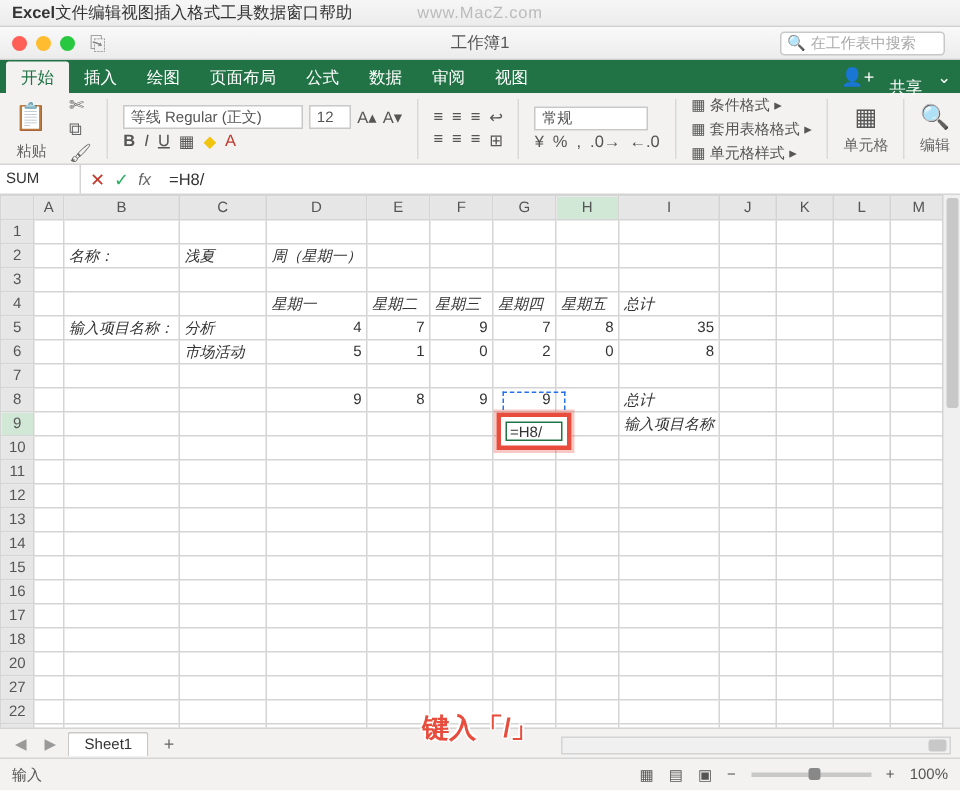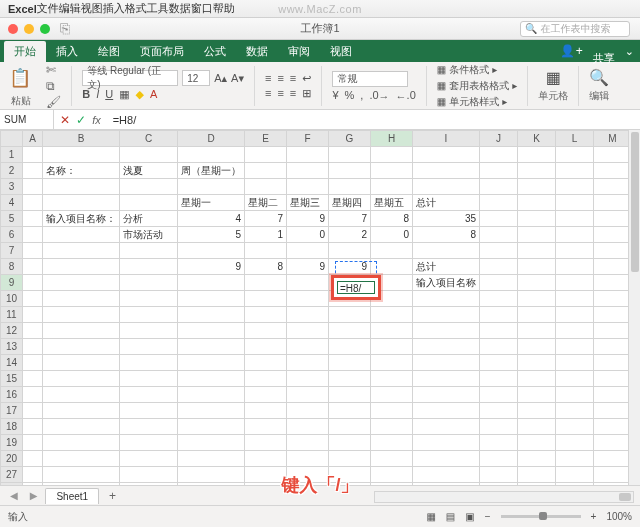--- a/index.html
+++ b/index.html
@@ -57,21 +57,21 @@
 
 .grid-wrap { position: relative; height: 370px; overflow: hidden; }
 table.grid { border-collapse: collapse; table-layout: fixed; }
 .grid th, .grid td { border: 1px solid #d4d4d4; font-size: 10px; height: 16px; padding: 0 3px; overflow: hidden; white-space: nowrap; }
 .grid thead th { background: #e6e6e6; color: #555; font-weight: normal; text-align: center; height: 16px; }
 .grid thead th.corner { background: #e6e6e6; width: 22px; }
 .grid tbody th.rowhdr { background: #e6e6e6; color: #555; font-weight: normal; text-align: center; width: 22px; }
 .grid thead th.active-col { background: #d2e8d6; }
 .grid tbody th.active-row { background: #d2e8d6; }
 .grid td { background: #fff; text-align: right; }
-.grid td.tl { text-align: left; }
+.grid td.tl { text-align: left; font-style: italic; }
 .colA { width: 20px; } .colB { width: 64px; } .colC { width: 58px; } .colD, .colE, .colF, .colG, .colH, .colI { width: 42px; } .colJ, .colK, .colL, .colM, .colN { width: 38px; }
 
 
 .active-cell { position: absolute; border: 3px solid #e74c3c; box-shadow: 0 0 0 2px rgba(231,76,60,0.3); background: #fff; pointer-events: none; }
 .active-cell-inner { position: absolute; inset: 3px; border: 1px solid #217346; background: #fff; font-size: 10px; padding: 1px 2px; text-align: left; }
 .marching { position: absolute; border: 1px dashed #2672ec; pointer-events: none; }
 
 
 .sheet-tabs { position: absolute; bottom: 22px; left: 0; right: 0; height: 20px; background: #f3f2f1; border-top: 1px solid #d4d4d4; display: flex; align-items: center; padding: 0 6px; gap: 4px; font-size: 10px; }
 .sheet-tabs .nav { color: #999; padding: 0 4px; }
@@ -146,21 +146,21 @@
     <div class="lbl">粘贴</div>
   </div>
   <div class="mini-col">
     <span>✄</span>
     <span>⧉</span>
     <span>🖌</span>
   </div>
   <div class="sep"></div>
   <div class="rb-group" style="align-items:flex-start">
     <div class="font-row">
-      <div class="font-sel" style="width:96px">等线 Regular (正文)</div>
+      <div class="font-sel" style="width:120px">等线 Regular (正文)</div>
       <div class="font-sel" style="width:28px">12</div>
       <span class="icon-btn">A▴</span>
       <span class="icon-btn">A▾</span>
     </div>
     <div class="btn-row">
       <span class="icon-btn"><b>B</b></span>
       <span class="icon-btn"><i>I</i></span>
       <span class="icon-btn"><u>U</u></span>
       <span class="icon-btn">▦</span>
       <span class="icon-btn" style="color:#f1c40f">◆</span>
@@ -540,36 +540,20 @@
           <td></td>
           <td></td>
           <td></td>
           <td></td>
           <td></td>
           <td></td>
           <td></td>
           <td></td>
         </tr>
         <tr>
-          <th class="rowhdr">19</th>
-          <td></td>
-          <td></td>
-          <td></td>
-          <td></td>
-          <td></td>
-          <td></td>
-          <td></td>
-          <td></td>
-          <td></td>
-          <td></td>
-          <td></td>
-          <td></td>
-          <td></td>
-        </tr>
-        <tr>
           <th class="rowhdr">20</th>
           <td></td>
           <td></td>
           <td></td>
           <td></td>
           <td></td>
           <td></td>
           <td></td>
           <td></td>
           <td></td>

